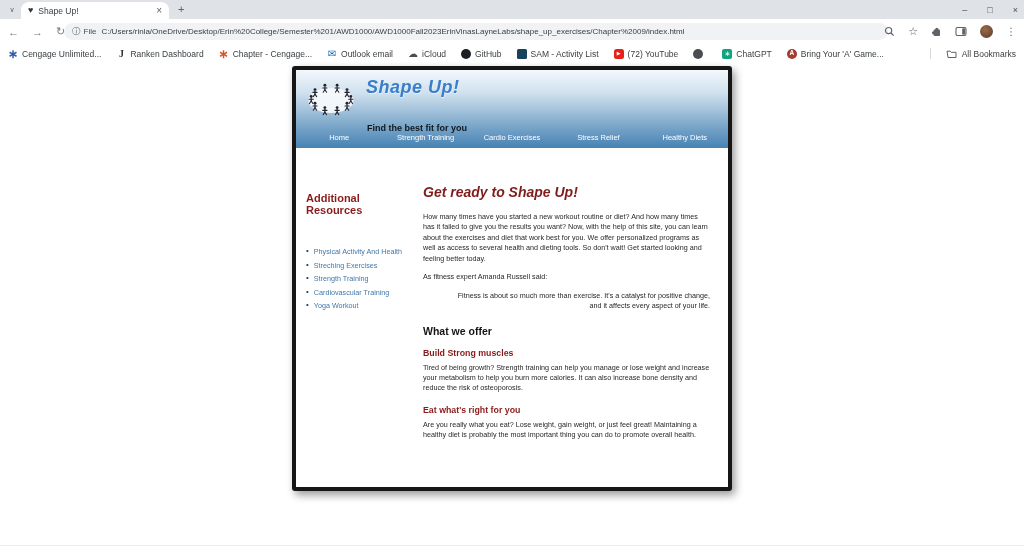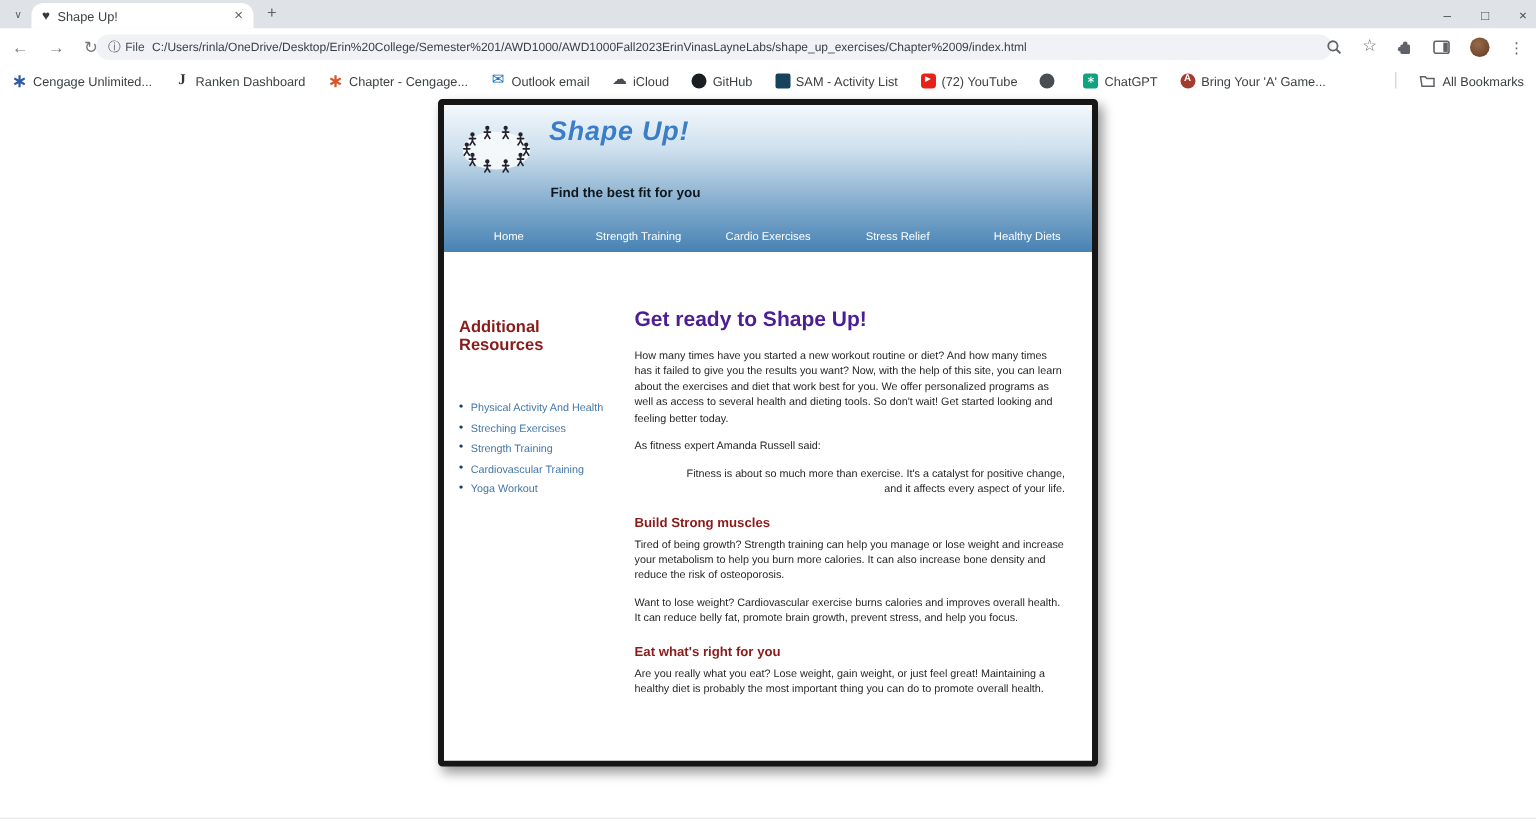--- a/index.html
+++ b/index.html
@@ -61,31 +61,31 @@
 
   
   .site { position:absolute; left:292px; top:3px; width:440px; border:4px solid #161616; border-radius:3px;
     background:#fff; box-shadow:3px 4px 8px rgba(0,0,0,0.4); }
   .site-top { background:linear-gradient(180deg,#f3f8fc 0%, #cfe0ee 30%, #7aa6c9 72%, #4682b4 100%); }
   .site-header { position:relative; height:56px; }
   .logo { position:absolute; left:8px; top:7px; }
   .site-title { position:absolute; left:70px; top:7px; font-size:18px; font-weight:bold; font-style:italic;
     color:#3a7ec9; letter-spacing:0.5px; text-shadow:0.5px 0.5px 0 rgba(255,255,255,0.55); }
   .site-tagline { position:absolute; left:71px; top:33px; font-size:9px; font-weight:bold; color:#10181f;margin-top:20px; }
-  .site-nav { display:flex; height:22px; align-items:center;margin-top:20px; }
+  .site-nav { display:flex; height:22px; align-items:center; }
   .site-nav a { flex:1; text-align:center; font-size:7.5px; color:#fff; text-decoration:none; }
   .site-body { display:flex; min-height:339px; background:#fff; padding-top:36px; }
   .sidebar { width:119px; padding:8px 0 0 10px; }
   .sidebar h2 { font-size:11px; font-weight:bold; color:#8b1a1a; margin-bottom:21px; }
   .sidebar ul { list-style:none;margin-top:31px; }
   .sidebar li { font-size:7.2px; margin-bottom:4.5px; display:flex; gap:5px; }
   .sidebar li::before { content:"•"; color:#1c3d5e; font-size:8px; line-height:1.1; }
   .sidebar a { color:#4477aa; text-decoration:none; }
   .main { flex:1; padding:0 18px 0 8px; }
-  .main h1 { font-size:14px; font-weight:bold; color:#4c1d95; margin-bottom:12px; }
+  .main h1 { font-size:14px; font-weight:bold; color:#7f1d1d; margin-bottom:12px;font-style:italic; }
   .main p { font-size:7.2px; color:#272727; line-height:1.45; margin-bottom:8px; }
   .main blockquote { margin:0 0 9px 28px;text-align:right; }
   .main blockquote p { margin-bottom:0; }
   .main h2 { font-size:10.5px; font-weight:bold; color:#151515; margin:13px 0 10px; }
   .main h3 { font-size:8.8px; font-weight:bold; color:#8b1a1a; margin:11px 0 5px; }
 </style>
 </head>
 <body>
 
 <div class="screen">
@@ -314,25 +314,25 @@
           </ul>
         </div>
 
         <div class="main">
           <h1>Get ready to Shape Up!</h1>
           <p>How many times have you started a new workout routine or diet? And how many times has it failed to give you the results you want? Now, with the help of this site, you can learn about the exercises and diet that work best for you. We offer personalized programs as well as access to several health and dieting tools. So don't wait! Get started looking and feeling better today.</p>
           <p>As fitness expert Amanda Russell said:</p>
           <blockquote>
             <p>Fitness is about so much more than exercise. It's a catalyst for positive change, and it affects every aspect of your life.</p>
           </blockquote>
+          <h2>What we offer</h2>
 
           <h3>Build Strong muscles</h3>
           <p>Tired of being growth? Strength training can help you manage or lose weight and increase your metabolism to help you burn more calories. It can also increase bone density and reduce the risk of osteoporosis.</p>
 
-          <p>Want to lose weight? Cardiovascular exercise burns calories and improves overall health. It can reduce belly fat, promote brain growth, prevent stress, and help you focus.</p>
 
 
           <h3>Eat what's right for you</h3>
           <p>Are you really what you eat? Lose weight, gain weight, or just feel great! Maintaining a healthy diet is probably the most important thing you can do to promote overall health.</p>
         </div>
       </div>
 
     </div>
   </div>
 </div>

